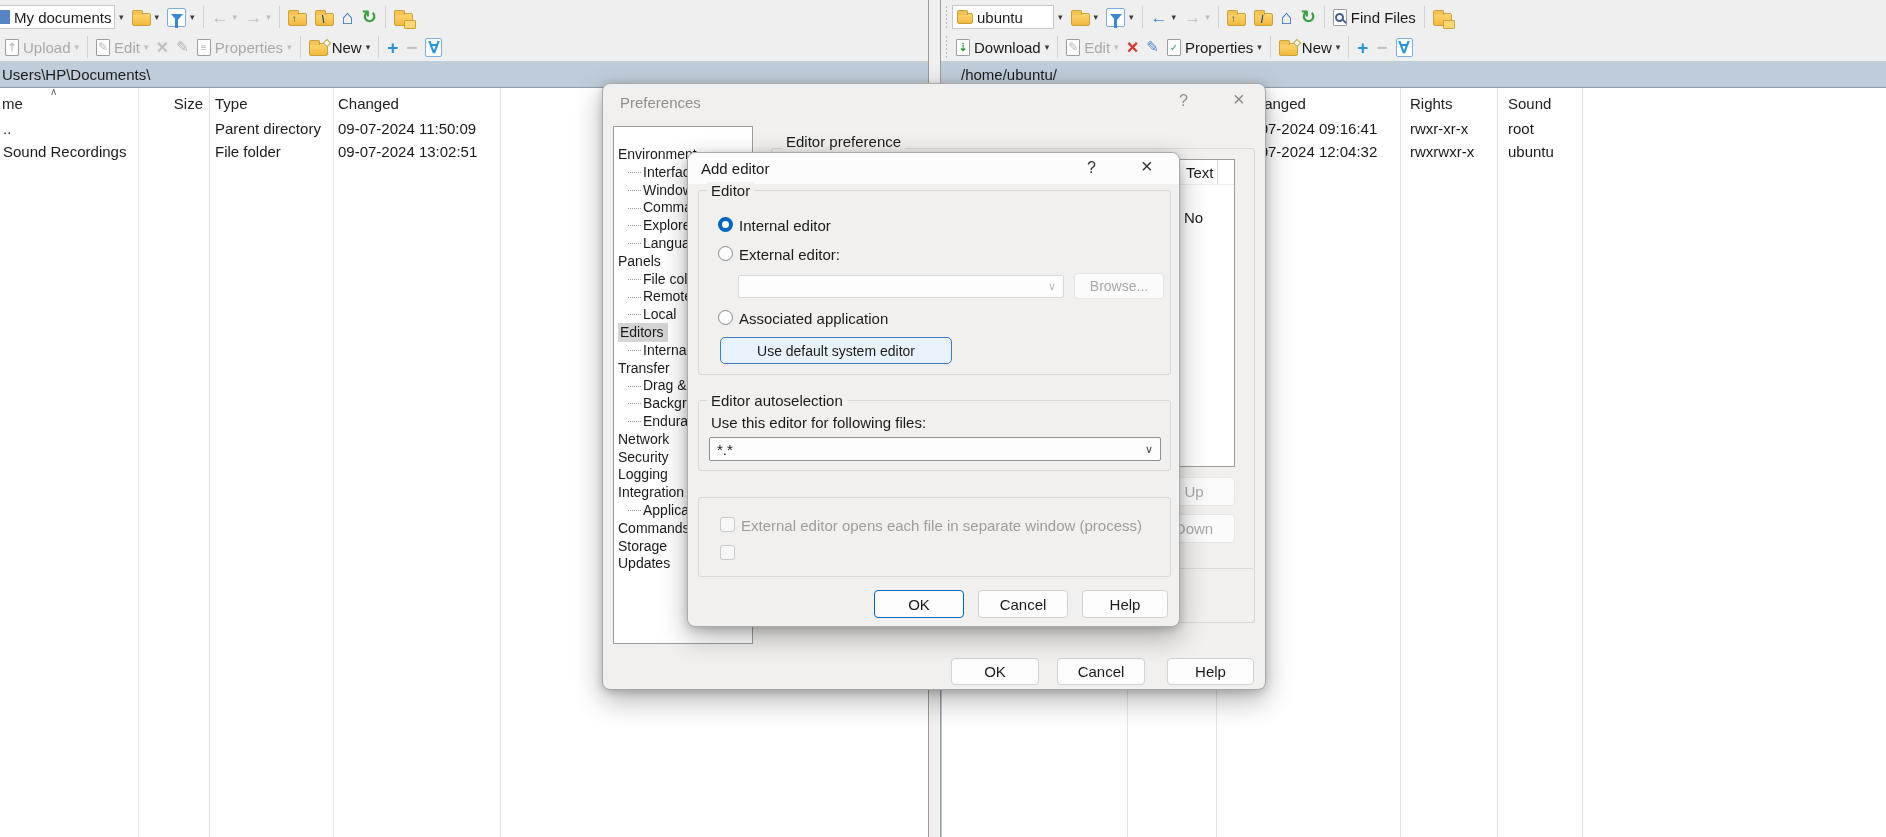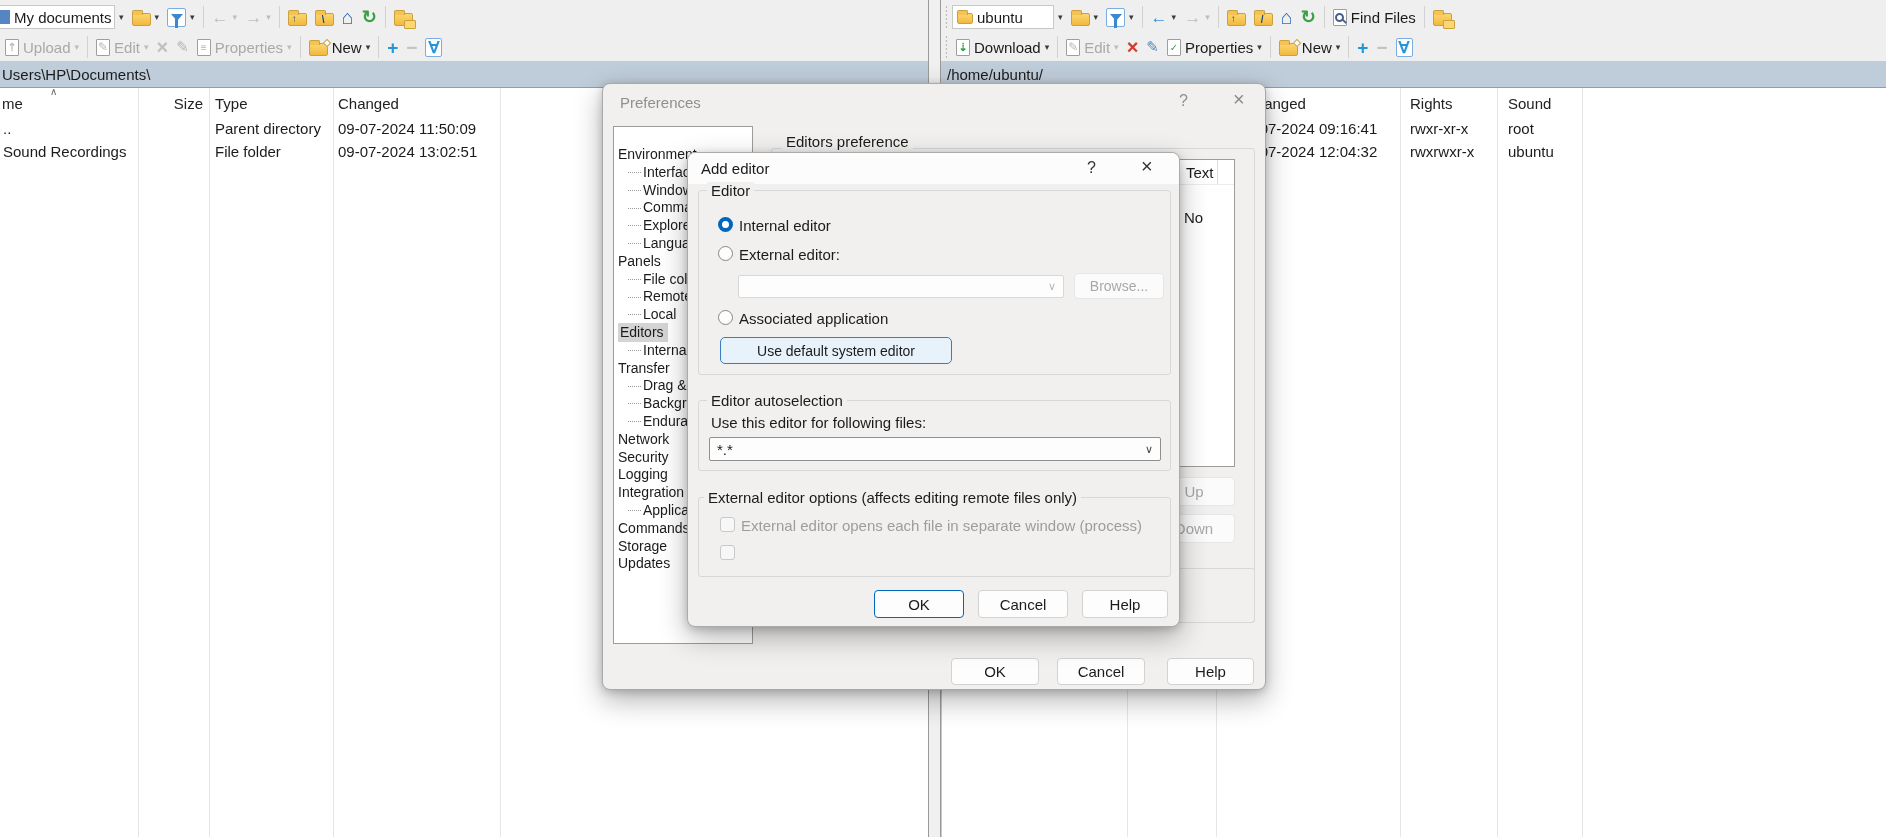--- a/index.html
+++ b/index.html
@@ -292,21 +292,21 @@
     <div class="tbtn">
       <span style="font-size:16px;font-weight:bold;color:#2496d8;border:1px solid #7aade0;border-radius:2px;padding:0 2px;background:#fff;line-height:17px">∀</span>
     </div>
   </div>
 </div>
 
 <div class="abs pathbar" style="left:0;top:61px;width:928px;height:27px">
   <span class="txt">Users\HP\Documents\</span>
 </div>
 <div class="abs pathbar" style="left:941px;top:61px;width:945px;height:27px">
-  <span class="txt" style="padding-left:6px">/home/ubuntu/</span>
+  <span class="txt" style="padding-left:20px">/home/ubuntu/</span>
 </div>
 
 <div class="abs panel" style="left:0;top:88px;width:928px;height:749px">
   <div class="vline" style="left:138px"></div>
   <div class="vline" style="left:209px"></div>
   <div class="vline" style="left:333px"></div>
   <div class="vline" style="left:500px"></div>
 
   <span class="hcell" style="left:2px;top:7px">me</span>
   <span class="hcell" style="left:50px;top:-2px;font-size:10px;color:#666">∧</span>
@@ -380,21 +380,21 @@
       <div class="titem"><span>Logging</span></div>
       <div class="titem"><span>Integration</span></div>
       <div class="titem child"><span>Applications</span></div>
       <div class="titem"><span>Commands</span></div>
       <div class="titem"><span>Storage</span></div>
       <div class="titem"><span>Updates</span></div>
     </div>
   </div>
 
   <div class="grp" style="left:168px;top:64px;width:484px;height:475px"></div>
-  <span class="grp-label" style="left:179px;top:49px">Editors preference</span>
+  <span class="grp-label" style="left:179px;top:49px">Editor preference</span>
 
   <div class="abs" style="left:186px;top:75px;width:446px;height:308px;background:#fff;border:1px solid #9c9c9c">
     <div class="abs" style="left:388px;top:0;width:1px;height:24px;background:#dcdcdc"></div>
     <div class="abs" style="left:427px;top:0;width:1px;height:24px;background:#dcdcdc"></div>
     <div class="abs" style="left:0;top:24px;width:444px;height:1px;background:#ececec"></div>
     <span class="abs txt" style="left:396px;top:4px">Text</span>
     <span class="abs txt" style="left:394px;top:49px">No</span>
   </div>
 
   <div class="btn dis" style="left:550px;top:393px;width:82px;height:29px">Up</div>
@@ -434,21 +434,20 @@
 
   <div class="grp" style="left:10px;top:247px;width:473px;height:71px"></div>
   <span class="grp-label" style="left:19px;top:239px">Editor autoselection</span>
   <span class="abs txt" style="left:23px;top:261px">Use this editor for following files:</span>
   <div class="combo" style="left:21px;top:284px;width:452px;height:24px">
     <span>*.*</span>
     <span class="chev">∨</span>
   </div>
 
   <div class="grp" style="left:10px;top:344px;width:473px;height:80px"></div>
-  <span class="grp-label" style="left:16px;top:336px">External editor options (affects editing remote files only)</span>
 
   <span class="cb" style="left:32px;top:364px"></span>
   <span class="abs txt dislbl" style="left:53px;top:364px">External editor opens each file in separate window (process)</span>
 
   <span class="cb" style="left:32px;top:392px"></span>
 
   <div class="btn primary" style="left:186px;top:437px;width:90px;height:28px">OK</div>
   <div class="btn" style="left:290px;top:437px;width:90px;height:28px">Cancel</div>
   <div class="btn" style="left:394px;top:437px;width:86px;height:28px">Help</div>
 </div>

